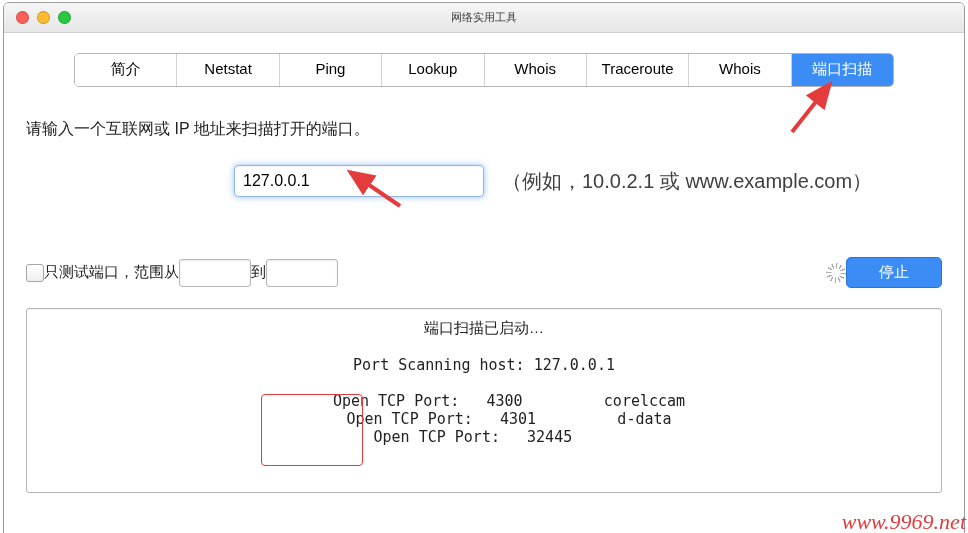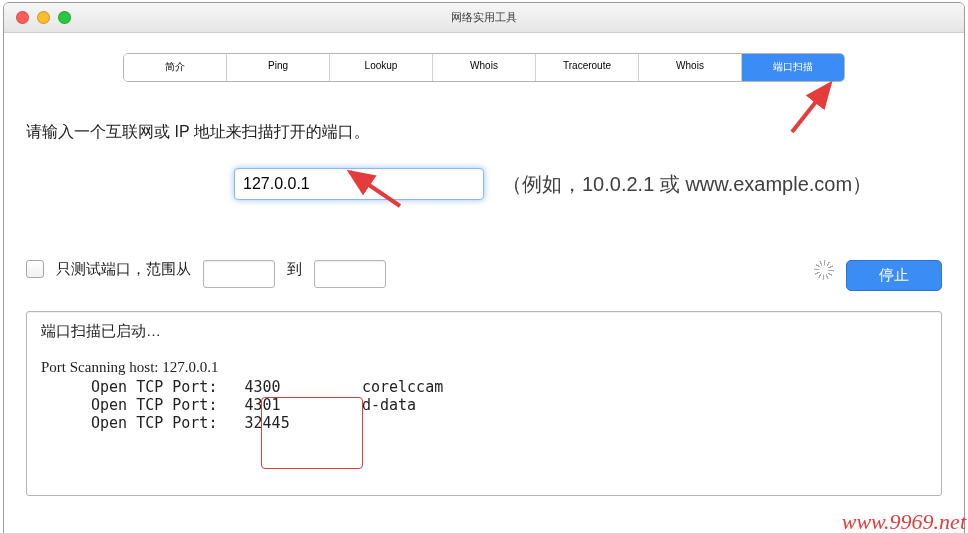--- a/index.html
+++ b/index.html
@@ -44,25 +44,25 @@
   .title {
     position: absolute;
     left: 0; right: 0;
     text-align: center;
     font-size: 11px;
     color: #3a3a3a;
   }
   .tabs {
     display: flex;
     margin: 20px auto 0;
-    width: 722px;
+    width: 820px;
     border: 1px solid #b5b5b5;
     border-radius: 5px;
     overflow: hidden;
-    font-size: 10px;
+    font-size: 15px;
   }
   .tab {
     flex: 1;
     text-align: center;
     padding: 6px 0 7px;
     background: #fff;
     border-right: 1px solid #d0d0d0;
     cursor: pointer;
   }
   .tab:last-child { border-right: none; }
@@ -71,21 +71,21 @@
     color: #fff;
   }
   .content {
     padding: 20px 22px 16px 22px;
     height: 460px;
     position: relative;
   }
   .prompt {
     font-size: 16px;
     color: #222;
-    margin-top: 20px;
+    margin-top: 12px;
     margin-bottom: 25px;
   }
   .addr-row {
     display: flex;
     align-items: center;
     gap: 18px;
     margin-left: 208px;
     margin-bottom: 60px;
   }
   .addr-box {
@@ -98,21 +98,21 @@
     border: 1.5px solid #8fb8e8;
     border-radius: 4px;
     box-shadow: 0 0 6px rgba(48,128,240,0.5), inset 0 1px 2px rgba(0,0,0,0.05);
     font-size: 16px;
     padding: 2px 8px;
     outline: none;
   }
   .hint { color: #404040; font-size: 20px; }
   .port-row {
     display: flex;
-    gap: 12px;
+    align-items: center;
     margin-bottom: 20px;
   }
   .chk {
     width: 18px; height: 18px;
     border: 1px solid #a5a5a5;
     border-radius: 3px;
     background: linear-gradient(#fff,#f0f0f0);
   }
   .port-row label { font-size: 15px; color: #222; }
   .small-input {
@@ -145,27 +145,28 @@
     border: 1px solid #b5b5b5;
     border-radius: 3px;
     background: #fff;
     padding: 10px 14px 23px 14px;
     font-family: Menlo, Consolas, monospace;
     font-size: 15px;
     color: #222;
     height: 185px;
     position: relative;
     box-shadow: inset 0 1px 1px rgba(0,0,0,0.06);
+    text-align: center;
   }
   .result-status {
     font-family: -apple-system, Arial, sans-serif;
     font-size: 15px;
     margin-bottom: 18px;
   }
-  .result-host-line { margin-bottom: 2px; font-family: Liberation Serif, serif; }
+  .result-host-line { margin-bottom: 18px; }
   .port-line { white-space: pre; padding-left: 50px; }
   .highlight-box {
     position: absolute;
     border: 1.5px solid #e43c3c;
     border-radius: 4px;
     left: 234px;
     top: 85px;
     width: 102px;
     height: 72px;
     pointer-events: none;
@@ -192,20 +193,21 @@
     <div class="traffic">
       <span class="tf-close"></span>
       <span class="tf-min"></span>
       <span class="tf-max"></span>
     </div>
     <div class="title">网络实用工具</div>
   </div>
 
   <div class="tabs" id="tab-bar">
       <div class="tab">简介</div>
+      <div class="tab">Netstat</div>
       <div class="tab">Ping</div>
       <div class="tab">Lookup</div>
       <div class="tab">Whois</div>
       <div class="tab">Traceroute</div>
       <div class="tab">Whois</div>
       <div class="tab active">端口扫描</div>
     </div>
 
   <div class="content">
     <div class="prompt">请输入一个互联网或 IP 地址来扫描打开的端口。</div>

